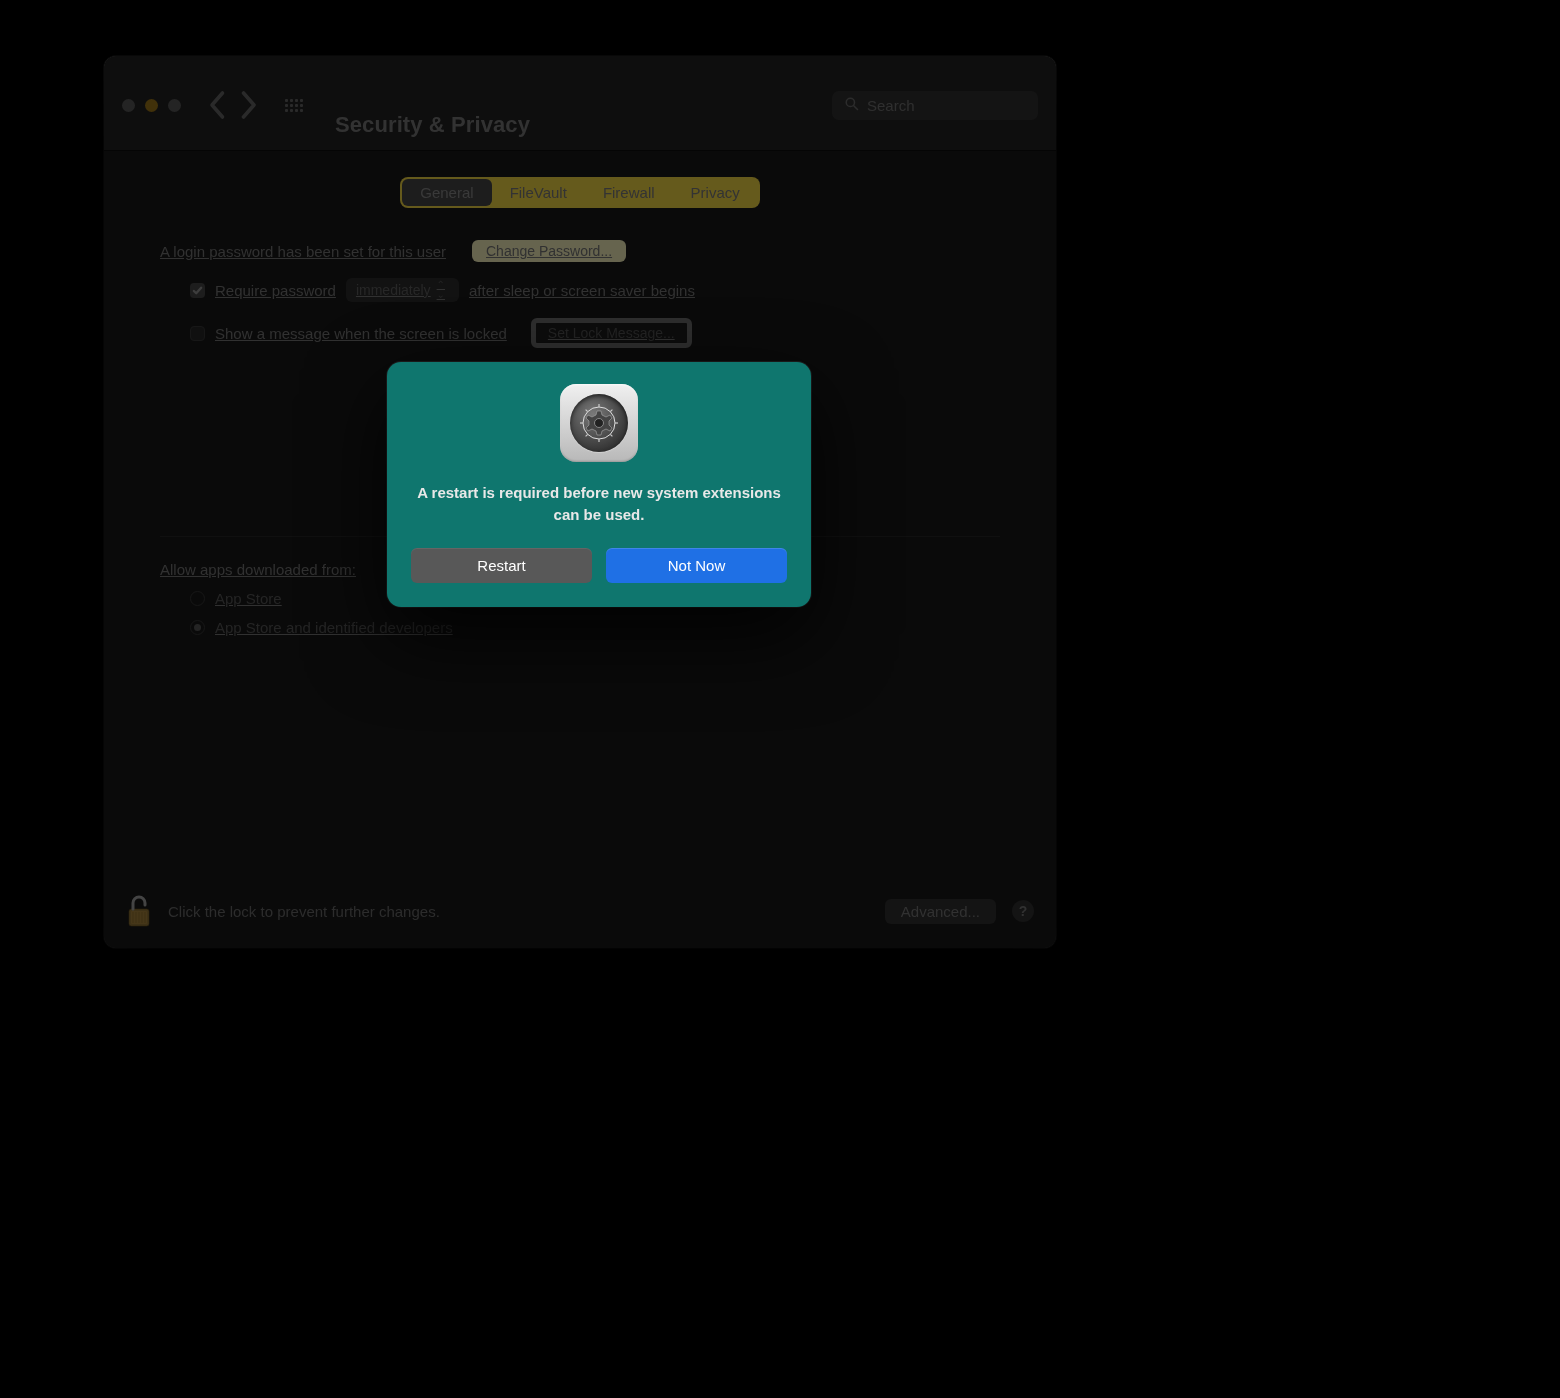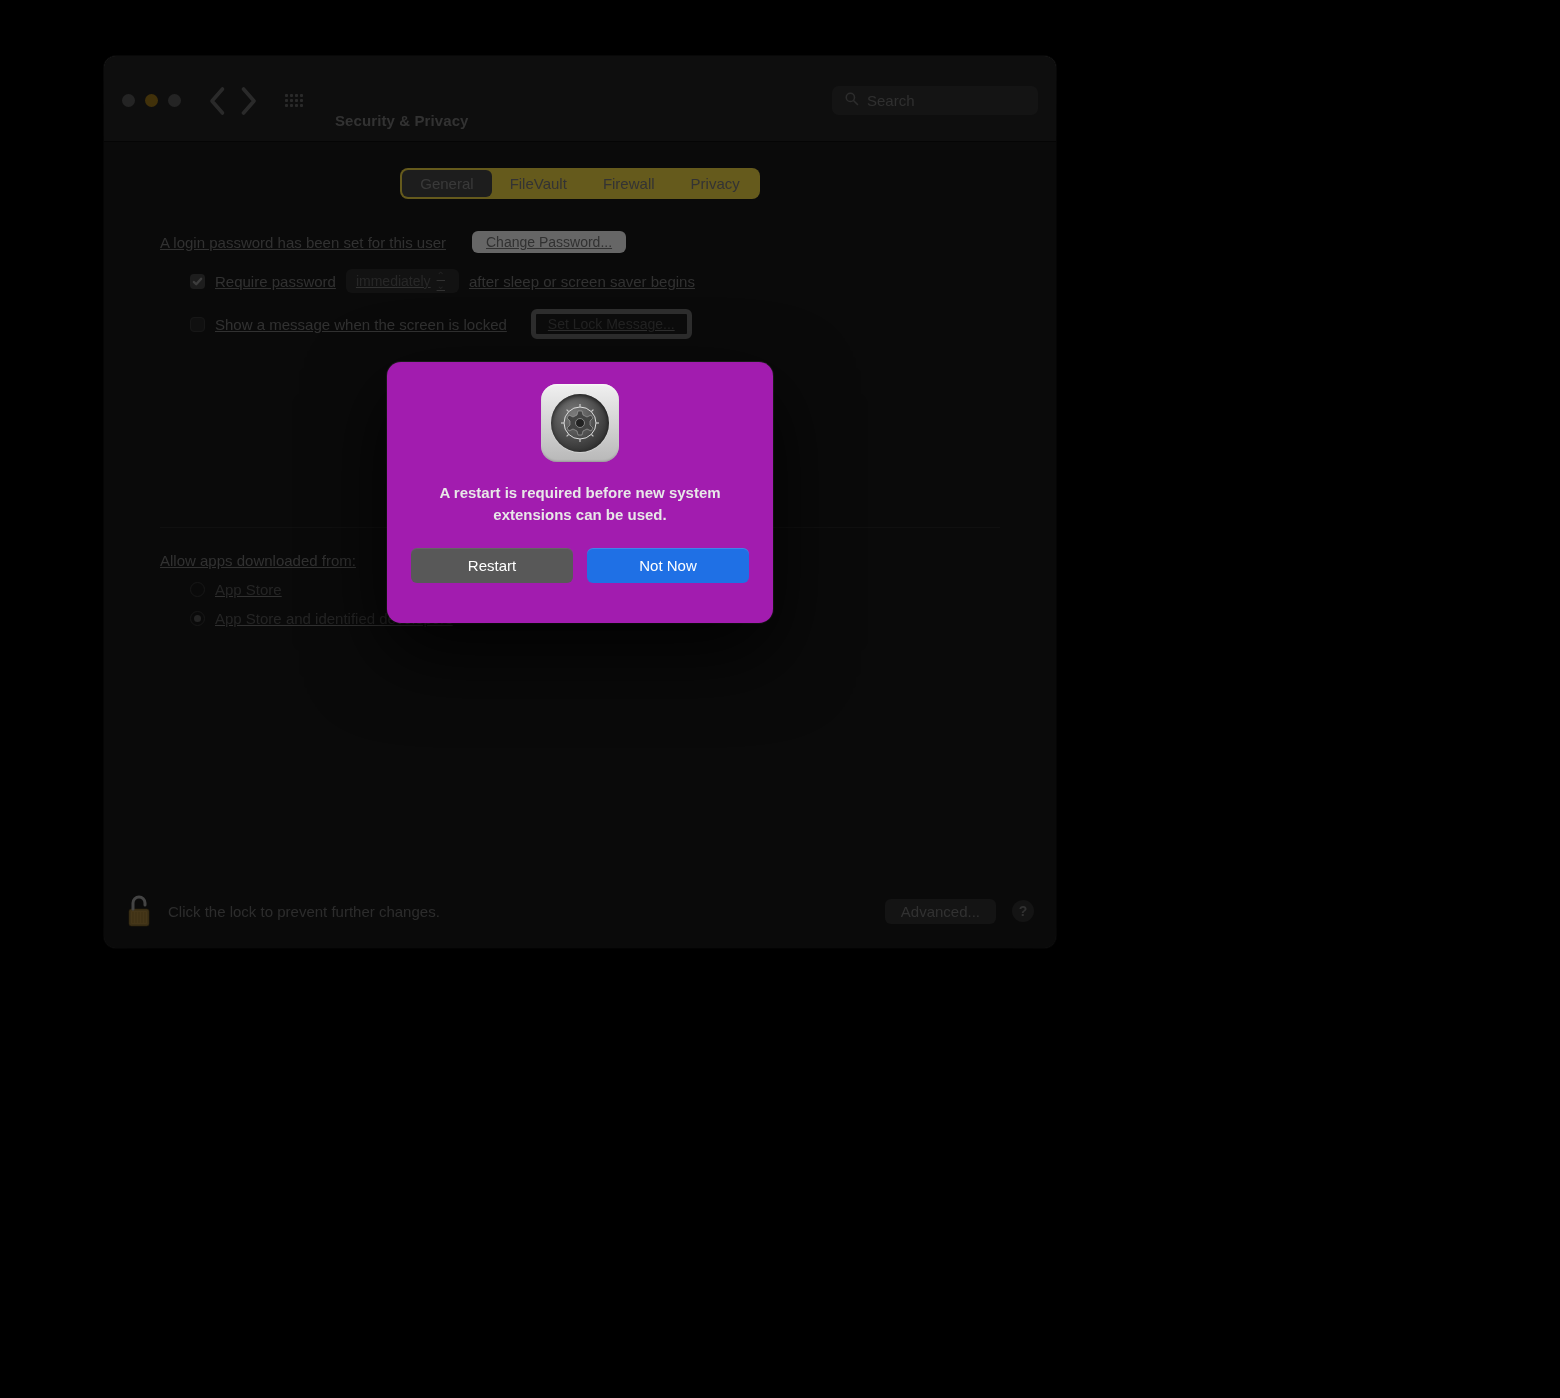--- a/index.html
+++ b/index.html
@@ -26,40 +26,40 @@
     .tl { width: 13px; height: 13px; border-radius: 50%; }
     .tl.red  { background: #5b5b5b; }
     .tl.yel  { background: #a27a1a; }
     .tl.grn  { background: #5b5b5b; }
 
     .navbtns { display: flex; gap: 12px; margin-left: 14px; }
     .nav-chev { width: 18px; height: 18px; display:flex; align-items:center; justify-content:center; color:#6a6a6a; }
     .grid-btn { display:grid; grid-template-columns:repeat(4,3px); grid-template-rows:repeat(3,3px); gap:2px; margin-left:14px; }
     .grid-btn span { width:3px; height:3px; background:#6a6a6a; border-radius:1px; }
 
-    .title { font-size: 15px; font-weight: 700; color: #7d7d7d; margin-left: 18px; letter-spacing: 0.1px; margin-top: 40px; }
+    .title { font-size: 22px; font-weight: 700; color: #7d7d7d; margin-left: 18px; letter-spacing: 0.1px; margin-top: 40px; }
 
     .search { margin-left:auto; display:flex; align-items:center; gap:8px; background:#343434; border-radius:7px; padding:5px 12px; width:206px; }
     .search svg { width:15px; height:15px; stroke:#6f6f6f; fill:none; }
     .search input { background:transparent; border:none; outline:none; color:#868686; font-size:15px; width:100%; }
 
     
     .dim { position:absolute; inset:0; background: rgba(0,0,0,0.6); pointer-events:none; border-radius:12px; }
 
     
     .tabs-wrap { display:flex; justify-content:center; padding: 26px 0 10px; }
     .tabs { display:flex; background:#fde047; border-radius:8px; padding:2px; }
     .tab { padding: 5px 18px; border-radius:6px; color:#7f7f7f; font-size:15px; }
     .tab.sel { background:#4a4a4a; color:#8e8e8e; }
 
     
     .content { flex:1; padding: 14px 56px 10px; color:#7a7a7a; font-size:15px; position:relative;text-decoration:underline; }
     .row { display:flex; align-items:center; gap:10px; padding: 8px 0; }
     .row.offset { padding-left: 30px; }
-    .link-btn { background:#ffffff; border-radius:6px; padding:3px 14px; font-size:14px; color:#7a7a7a; display:inline-flex; align-items:center; }
+    .link-btn { background:#fef9c3; border-radius:6px; padding:3px 14px; font-size:14px; color:#7a7a7a; display:inline-flex; align-items:center; }
     .set-lock-btn { background:#1e1e1e; border:5px solid #737373; border-radius:6px; padding:2px 12px; font-size:14px; color:#585858; display:inline-flex; align-items:center; }
     .select { background:#2e2e2e; border-radius:6px; padding:2px 14px 2px 10px; color:#616161; font-size:14px; display:inline-flex; align-items:center; gap:6px; }
     .select .caret { display:inline-block; font-size:10px; line-height:1; color:#5a5a5a; }
     .cb { width:15px; height:15px; border-radius:4px; display:inline-flex; align-items:center; justify-content:center; }
     .cb.checked { background:#4a4a4a; color:#8a8a8a; }
     .cb.unchecked { background:#2a2a2a; border:1px solid #3a3a3a; }
     .cb svg { width:11px; height:11px; stroke:#9a9a9a; fill:none; stroke-width:2.5; stroke-linecap:round; stroke-linejoin:round; }
 
     .divider { border-top:1px solid #2a2a2a; margin: 30px 0 24px; }
 
@@ -75,25 +75,25 @@
     .lock svg { width:26px; height:34px; }
     .footer-spacer { flex:1; }
     .adv-btn { background:#323232; border-radius:6px; padding:4px 16px; font-size:15px; color:#7a7a7a; }
     .help { width:22px; height:22px; border-radius:50%; background:#323232; color:#7a7a7a; display:flex; align-items:center; justify-content:center; font-size:14px; font-weight:600; }
 
     
     .modal {
       position:absolute;
       left: calc(50% - 193px);
       top: 306px;
-      width: 386px;
-      background:#a21caf;
+      width: 424px;
+      background:#0f766e;
       border-radius:14px;
       box-shadow: 0 30px 80px rgba(0,0,0,0.85), 0 0 0 1px rgba(255,255,255,0.08);
-      padding: 22px 24px 40px;
+      padding: 22px 24px 24px;
       display:flex; flex-direction:column; align-items:center;
       z-index: 10;
     }
     .modal-icon {
       width:78px; height:78px; border-radius:16px;
       background: linear-gradient(180deg,#f0f0f0,#b8b8b8);
       display:flex; align-items:center; justify-content:center;
       box-shadow: inset 0 1px 2px rgba(255,255,255,0.7), inset 0 -1px 2px rgba(0,0,0,0.2);
     }
     .modal-icon .gear-outer {

